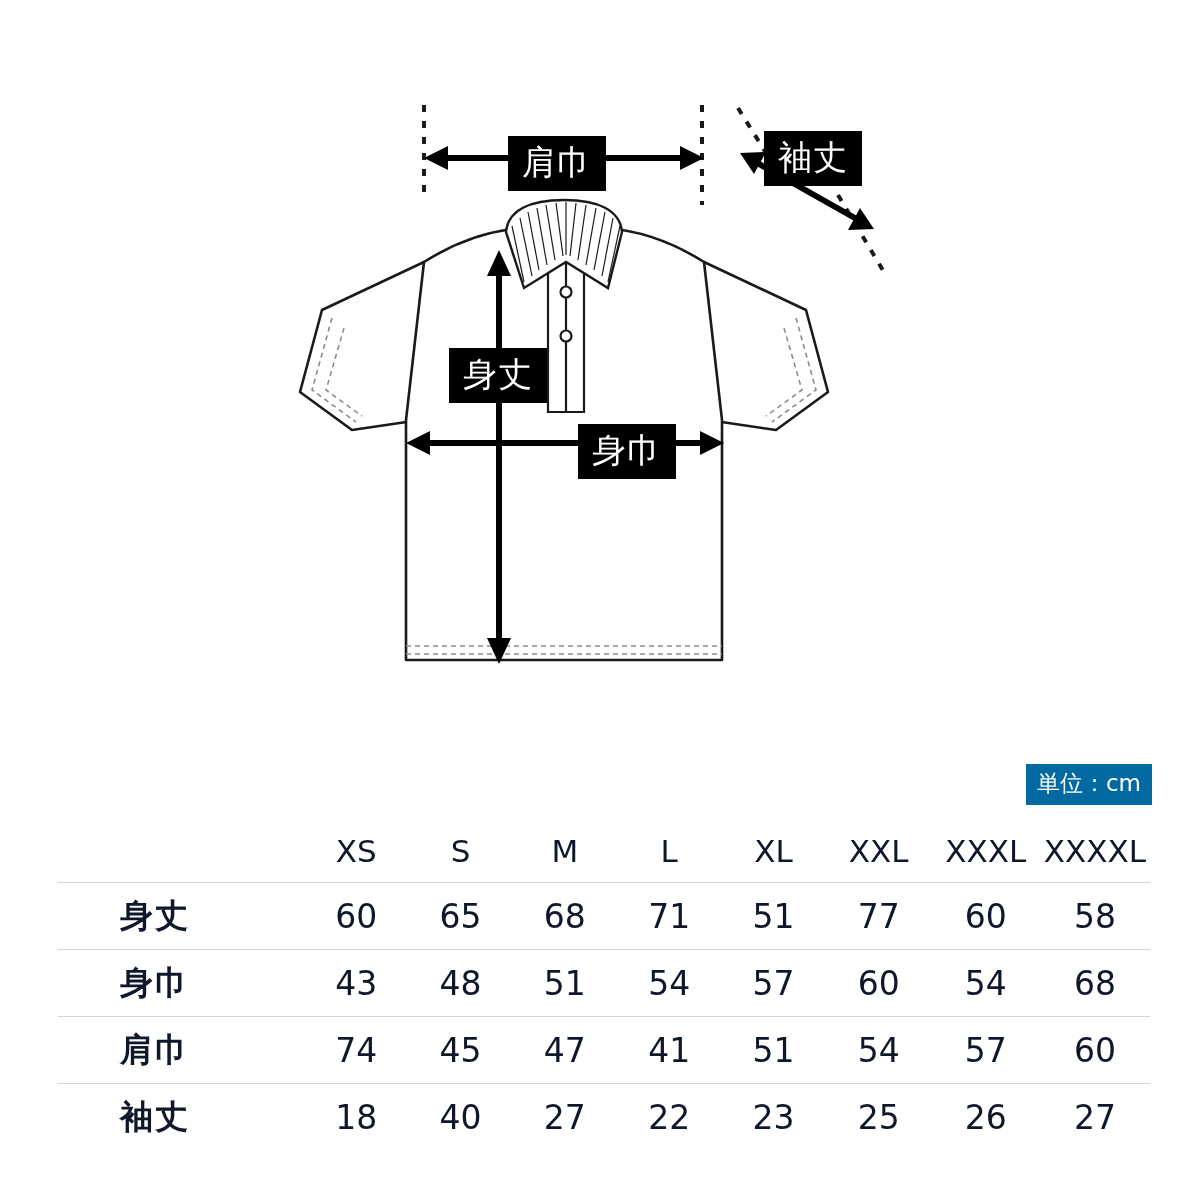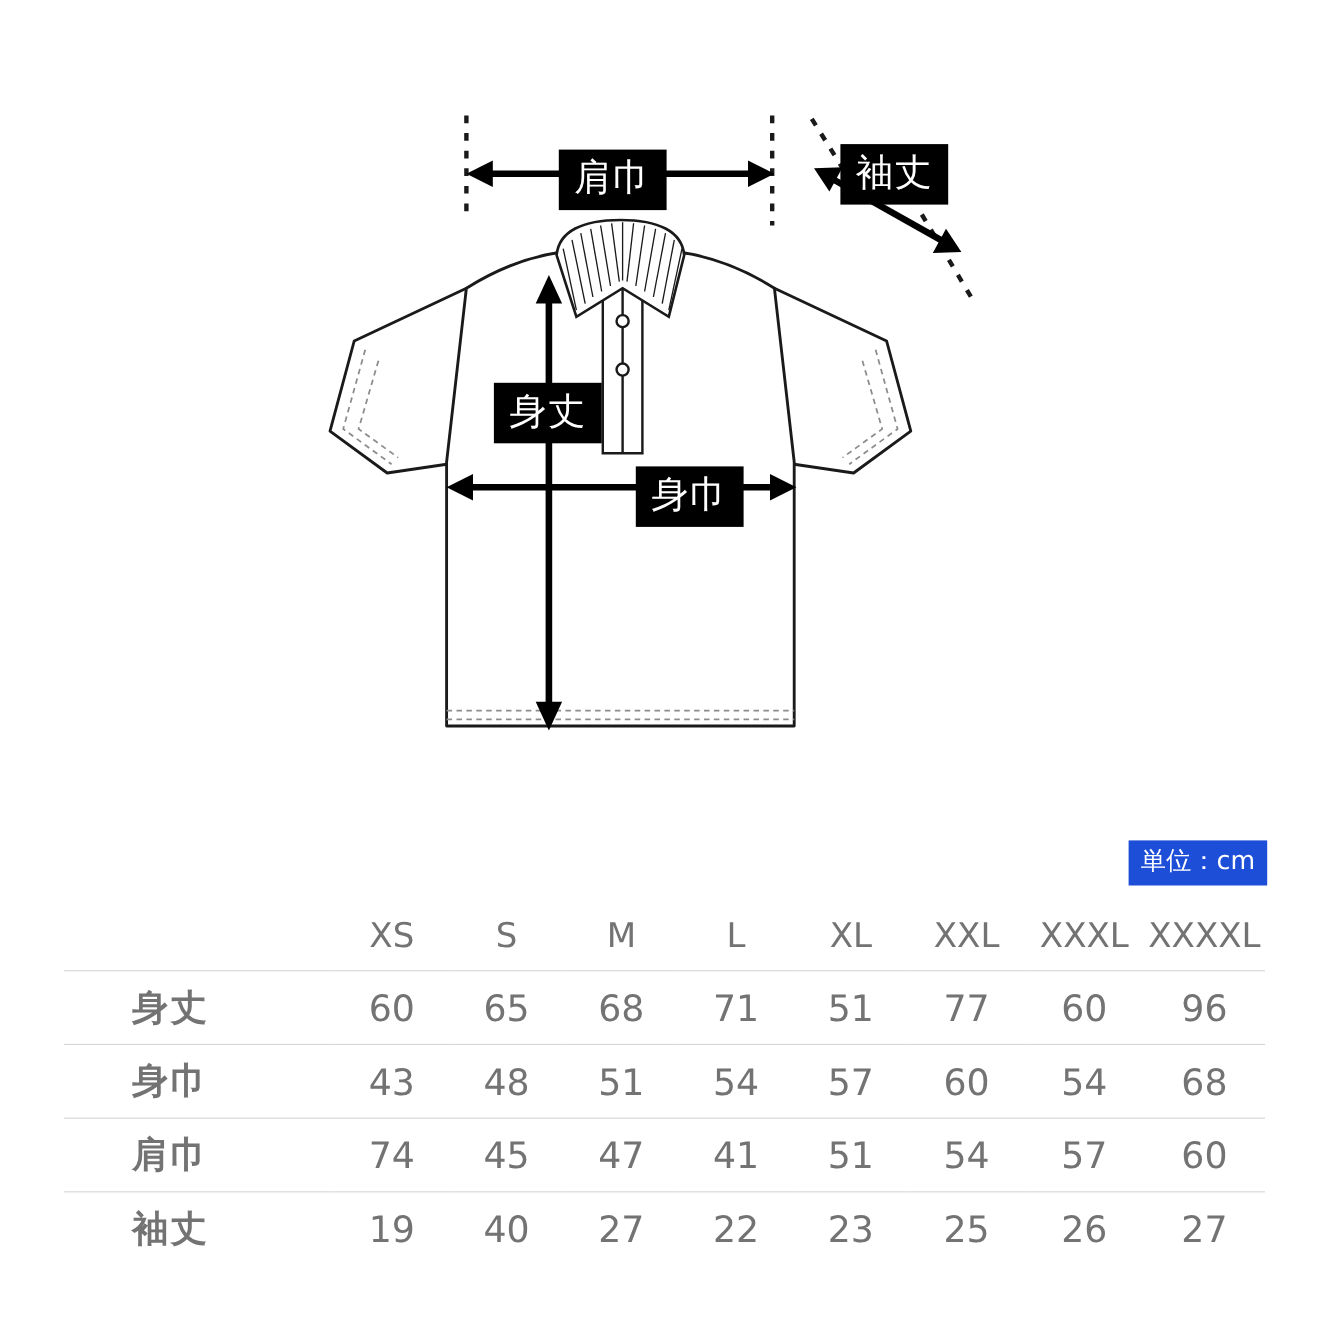--- a/index.html
+++ b/index.html
@@ -42,21 +42,21 @@
   #label-katahaba { left: 508px; top: 136px; }
   #label-sodetake { left: 764px; top: 131px; }
   #label-mitake   { left: 449px; top: 348px; }
   #label-mihaba   { left: 578px; top: 424px; }
 
   
   #unit-badge {
     position: absolute;
     right: 48px;
     top: 764px;
-    background: #1d4ed8;
+    background: #0369a1;
     color: #ffffff;
     font-family: "DejaVu Sans", sans-serif;
     font-size: 23px;
     line-height: 1;
     padding: 8px 11px 10px 11px;
     white-space: nowrap;
   }
 
   
   #size-table {
@@ -67,21 +67,21 @@
     border-collapse: collapse;
     font-family: "DejaVu Sans", sans-serif;
   }
   #size-table th, #size-table td {
     font-weight: normal;
     text-align: center;
     padding: 0;
     height: 66px;
     vertical-align: middle;
     font-size: 33px;
-    color: #737373;
+    color: #0f172a;
   }
   #size-table thead th {
     font-size: 31px;
     border-bottom: 1px solid #d5d5d5;
     height: 62px;
   }
   #size-table tbody tr {
     border-bottom: 1px solid #d5d5d5;
   }
   #size-table tbody tr:last-child {
@@ -232,21 +232,21 @@
   <tbody>
     <tr>
       <td class="row-head">身丈</td>
       <td>60</td>
       <td>65</td>
       <td>68</td>
       <td>71</td>
       <td>51</td>
       <td>77</td>
       <td>60</td>
-      <td>96</td>
+      <td>58</td>
     </tr>
     <tr>
       <td class="row-head">身巾</td>
       <td>43</td>
       <td>48</td>
       <td>51</td>
       <td>54</td>
       <td>57</td>
       <td>60</td>
       <td>54</td>
@@ -258,21 +258,21 @@
       <td>45</td>
       <td>47</td>
       <td>41</td>
       <td>51</td>
       <td>54</td>
       <td>57</td>
       <td>60</td>
     </tr>
     <tr>
       <td class="row-head">袖丈</td>
-      <td>19</td>
+      <td>18</td>
       <td>40</td>
       <td>27</td>
       <td>22</td>
       <td>23</td>
       <td>25</td>
       <td>26</td>
       <td>27</td>
     </tr>
   </tbody>
 </table>

